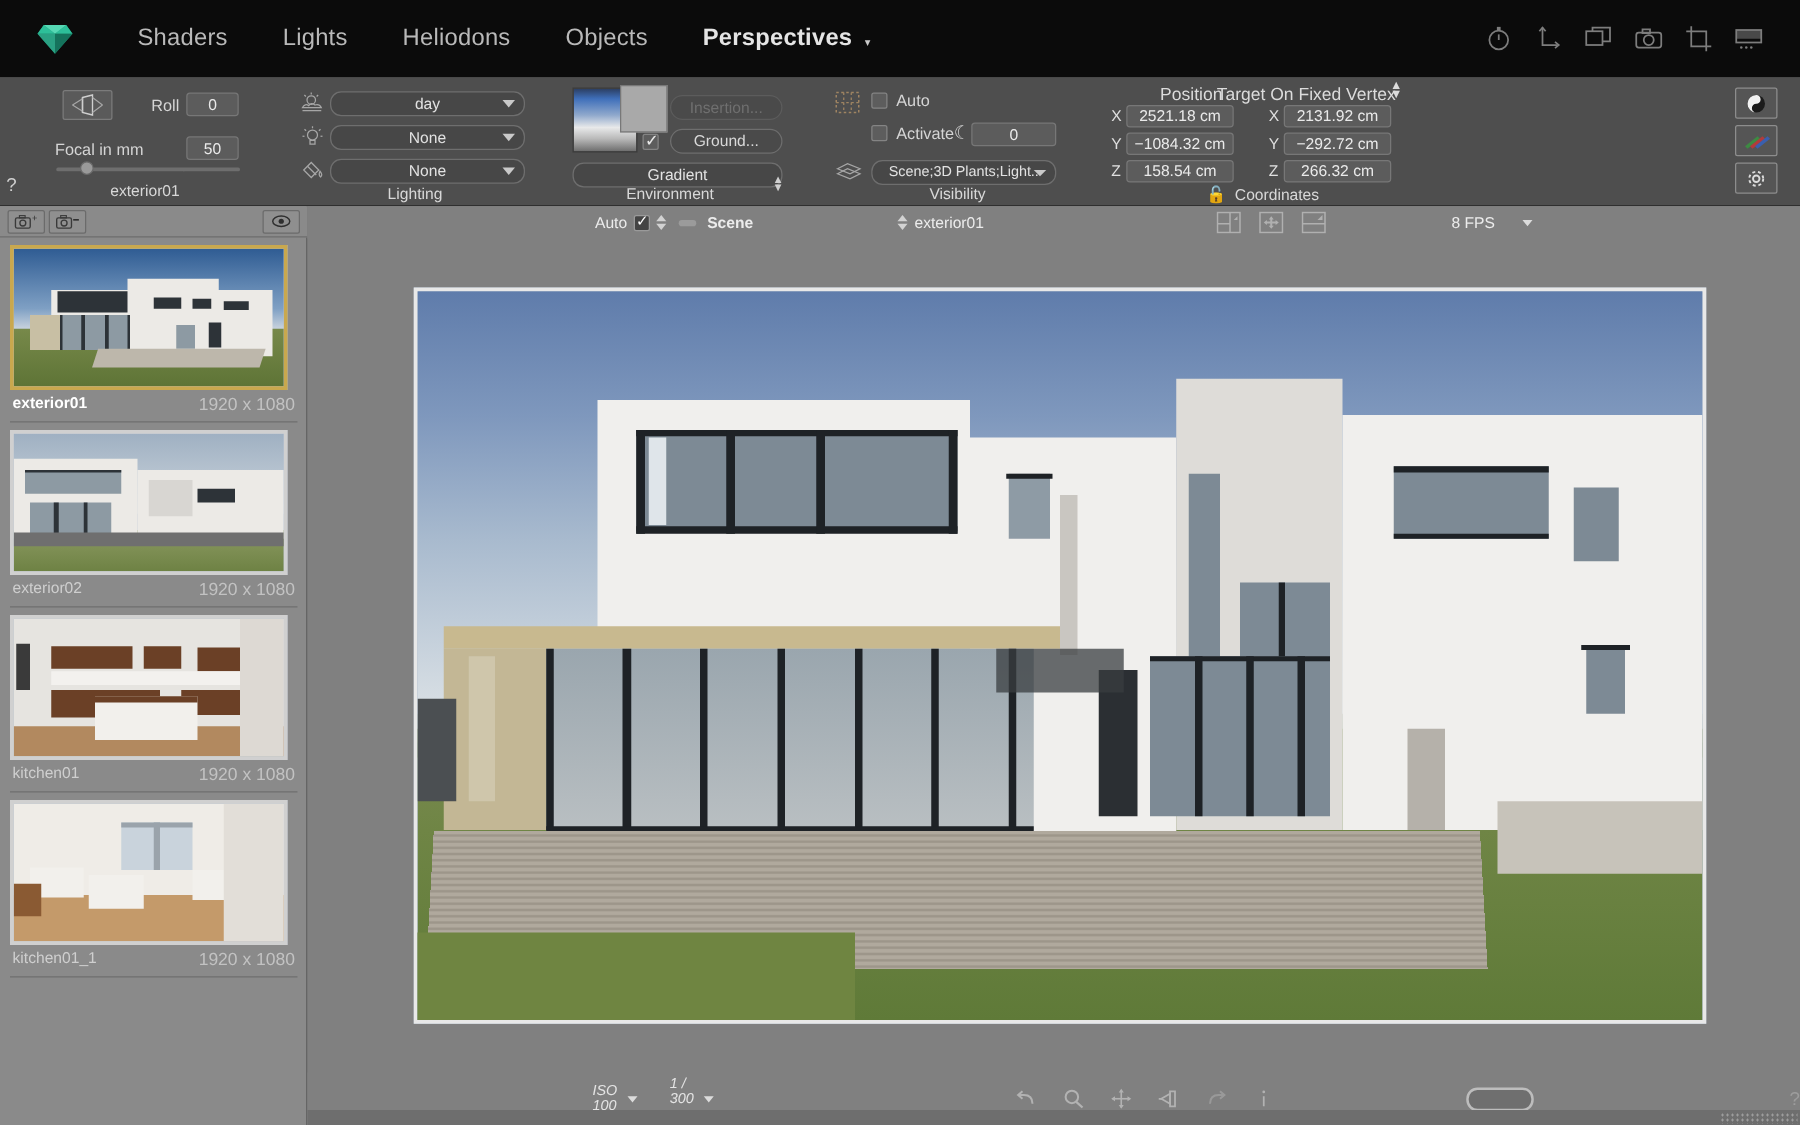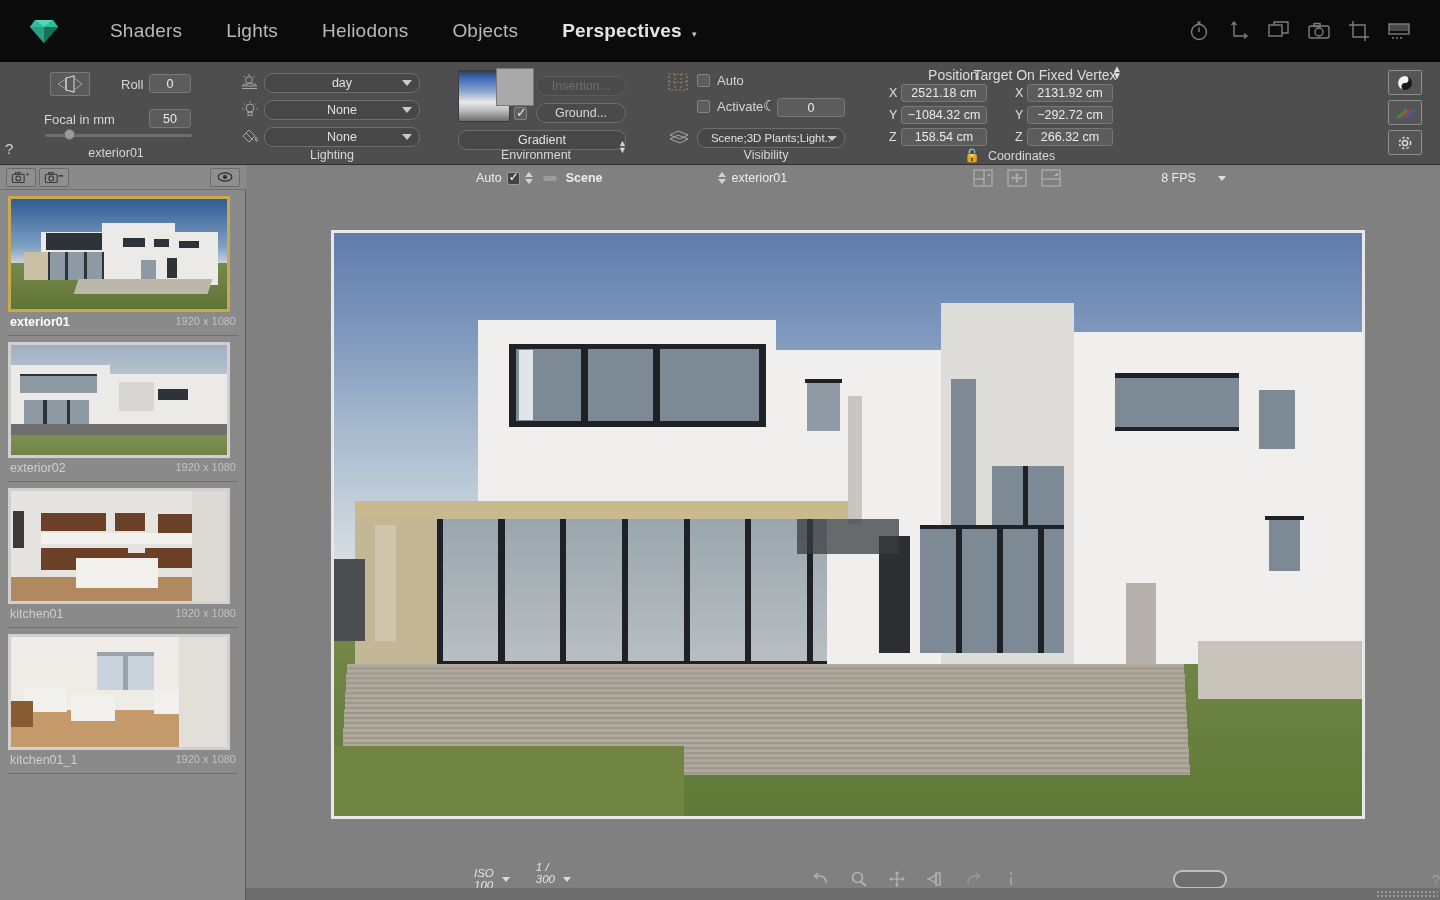--- a/index.html
+++ b/index.html
@@ -158,21 +158,21 @@
   .thumb-list { position: absolute; left: 0; top: 25px; width: 246px; bottom: 0; overflow: hidden; }
   .thumb-item { position: relative; padding: 6px 8px 0 8px; }
   .thumb-frame {
     width: 222px; height: 116px; border: 3px solid #d0d0d0; position: relative; overflow: hidden;
     background: #b9c4d4;
   }
   .thumb-item.selected .thumb-frame { border-color: #c9a84e; }
   .thumb-meta { display: flex; justify-content: space-between; padding: 3px 2px 6px 2px; }
   .thumb-name { font-size: 12.5px; color: #cfcfcf; }
   .thumb-item.selected .thumb-name { color: #ffffff; font-weight: bold; }
-  .thumb-dim { font-size: 11px; color: #c2c2c2; }
+  .thumb-dim { font-size: 14px; color: #c2c2c2; }
   .thumb-sep { height: 1px; background: #6f6f6f; margin: 0 0 0 0; }
 
   
   .sc { position: absolute; inset: 0; }
   .sc-sky  { position: absolute; left:0; right:0; top:0; height: 58%;
              background: linear-gradient(to bottom, #2f5c93, #7fa0c4 75%, #c8d2dd); }
   .sc-gnd  { position: absolute; left:0; right:0; bottom:0; height: 42%;
              background: linear-gradient(to bottom, #77894a, #5e7436); }
   .sc-box  { position: absolute; background: #eceae6; }
   .sc-dark { position: absolute; background: #2d3338; }

